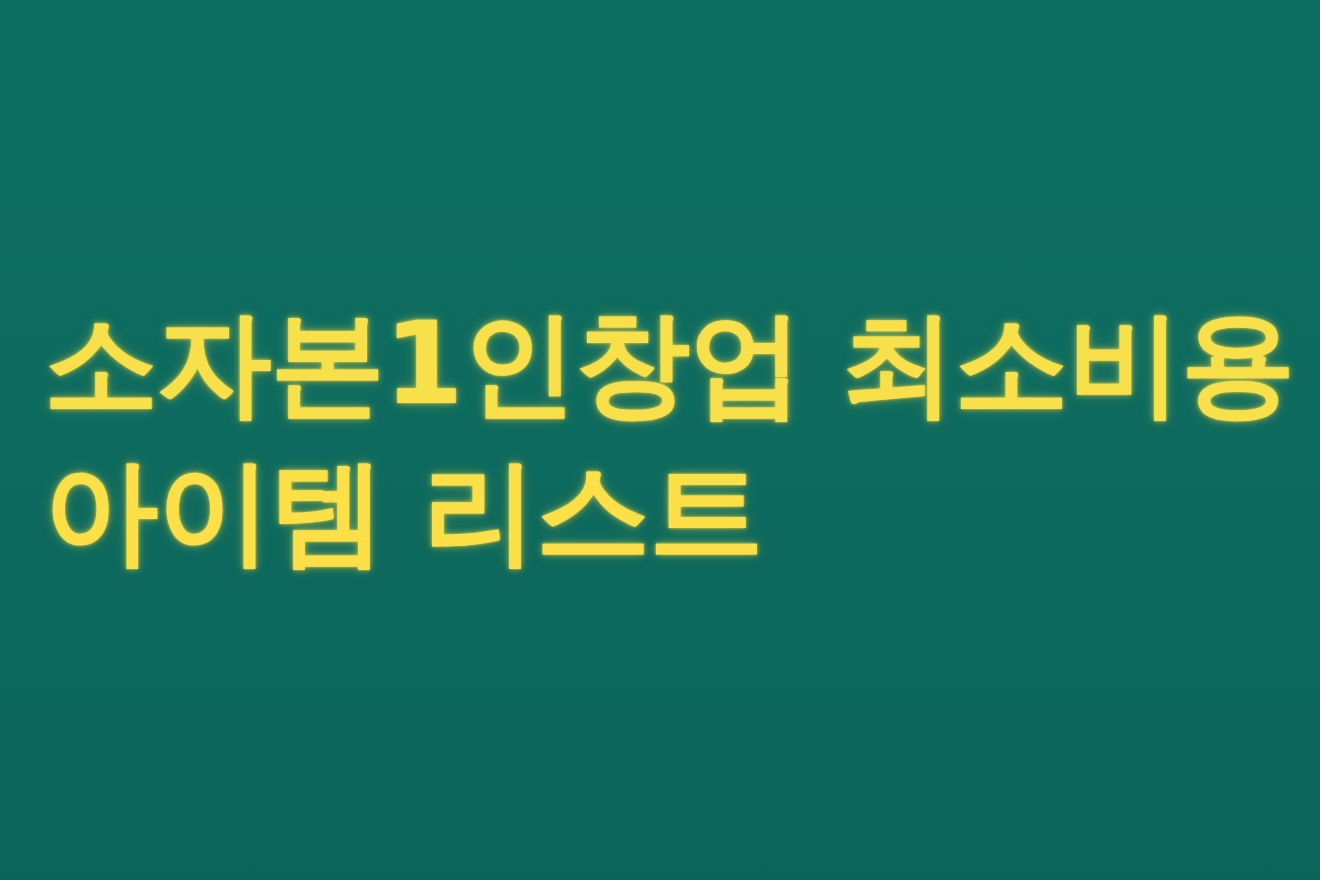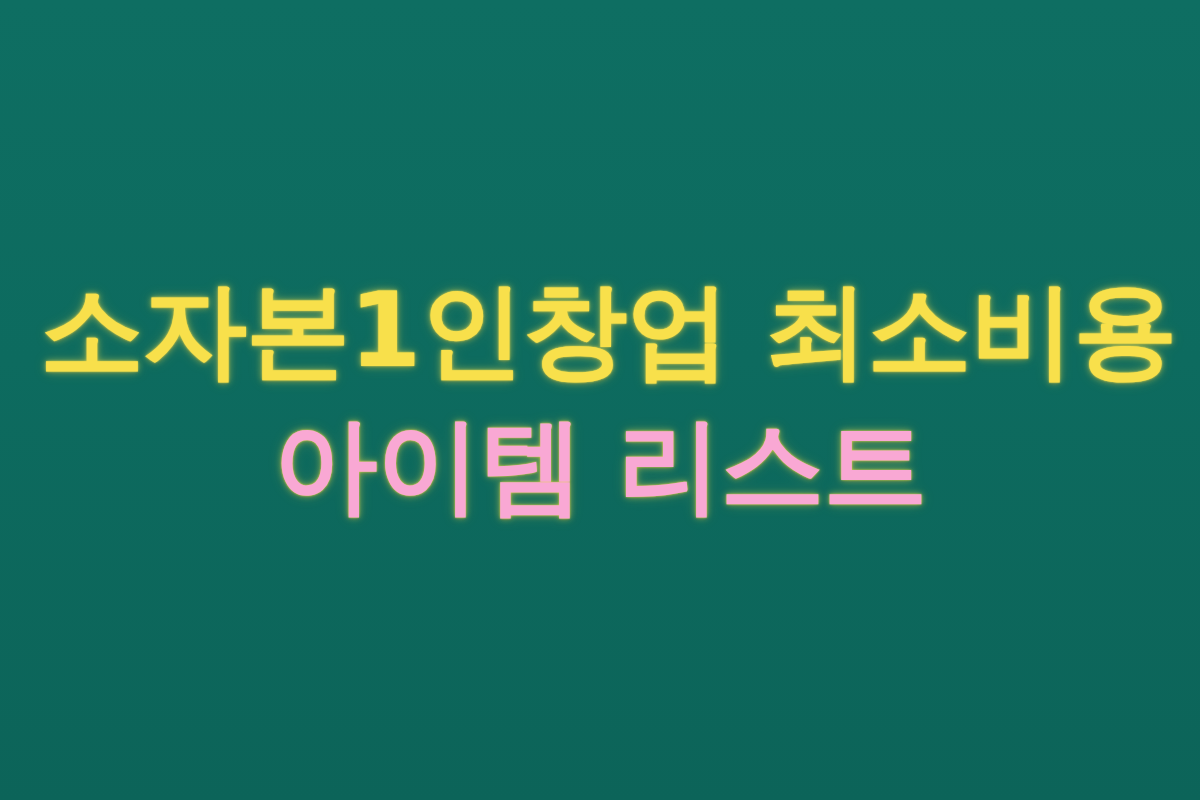--- a/index.html
+++ b/index.html
@@ -31,21 +31,20 @@
     position: absolute;
     inset: 0;
     background: linear-gradient(180deg, #0E6E62 0%, #0D6B5F 45%, #0C6459 100%);
     pointer-events: none;
   }
 
   #title-block {
     position: relative;
     z-index: 2;
     width: 1120px;
-    text-align: center;
     transform: translateY(-2px);
   }
 
   .title-line {
     display: block;
     color: #F8E04B;
     font-family: "DejaVu Sans", "Liberation Sans", sans-serif;
     font-weight: 700;
     font-size: 104px;
     line-height: 1.30;
@@ -66,17 +65,17 @@
 </style>
 </head>
 <body>
 
 <div id="banner" style="background: rgb(13, 107, 95);">
 
   <div id="title-block">
 
     <span class="title-line line-1" style="color: rgb(248, 224, 75);">소자본1인창업 최소비용</span>
 
-    <span class="title-line line-2" style="color: #f9a8d4;">아이템 리스트</span>
+    <span class="title-line line-2" style="color: #fde047;">아이템 리스트</span>
 
   </div>
 
 </div>
 
 </body></html>

